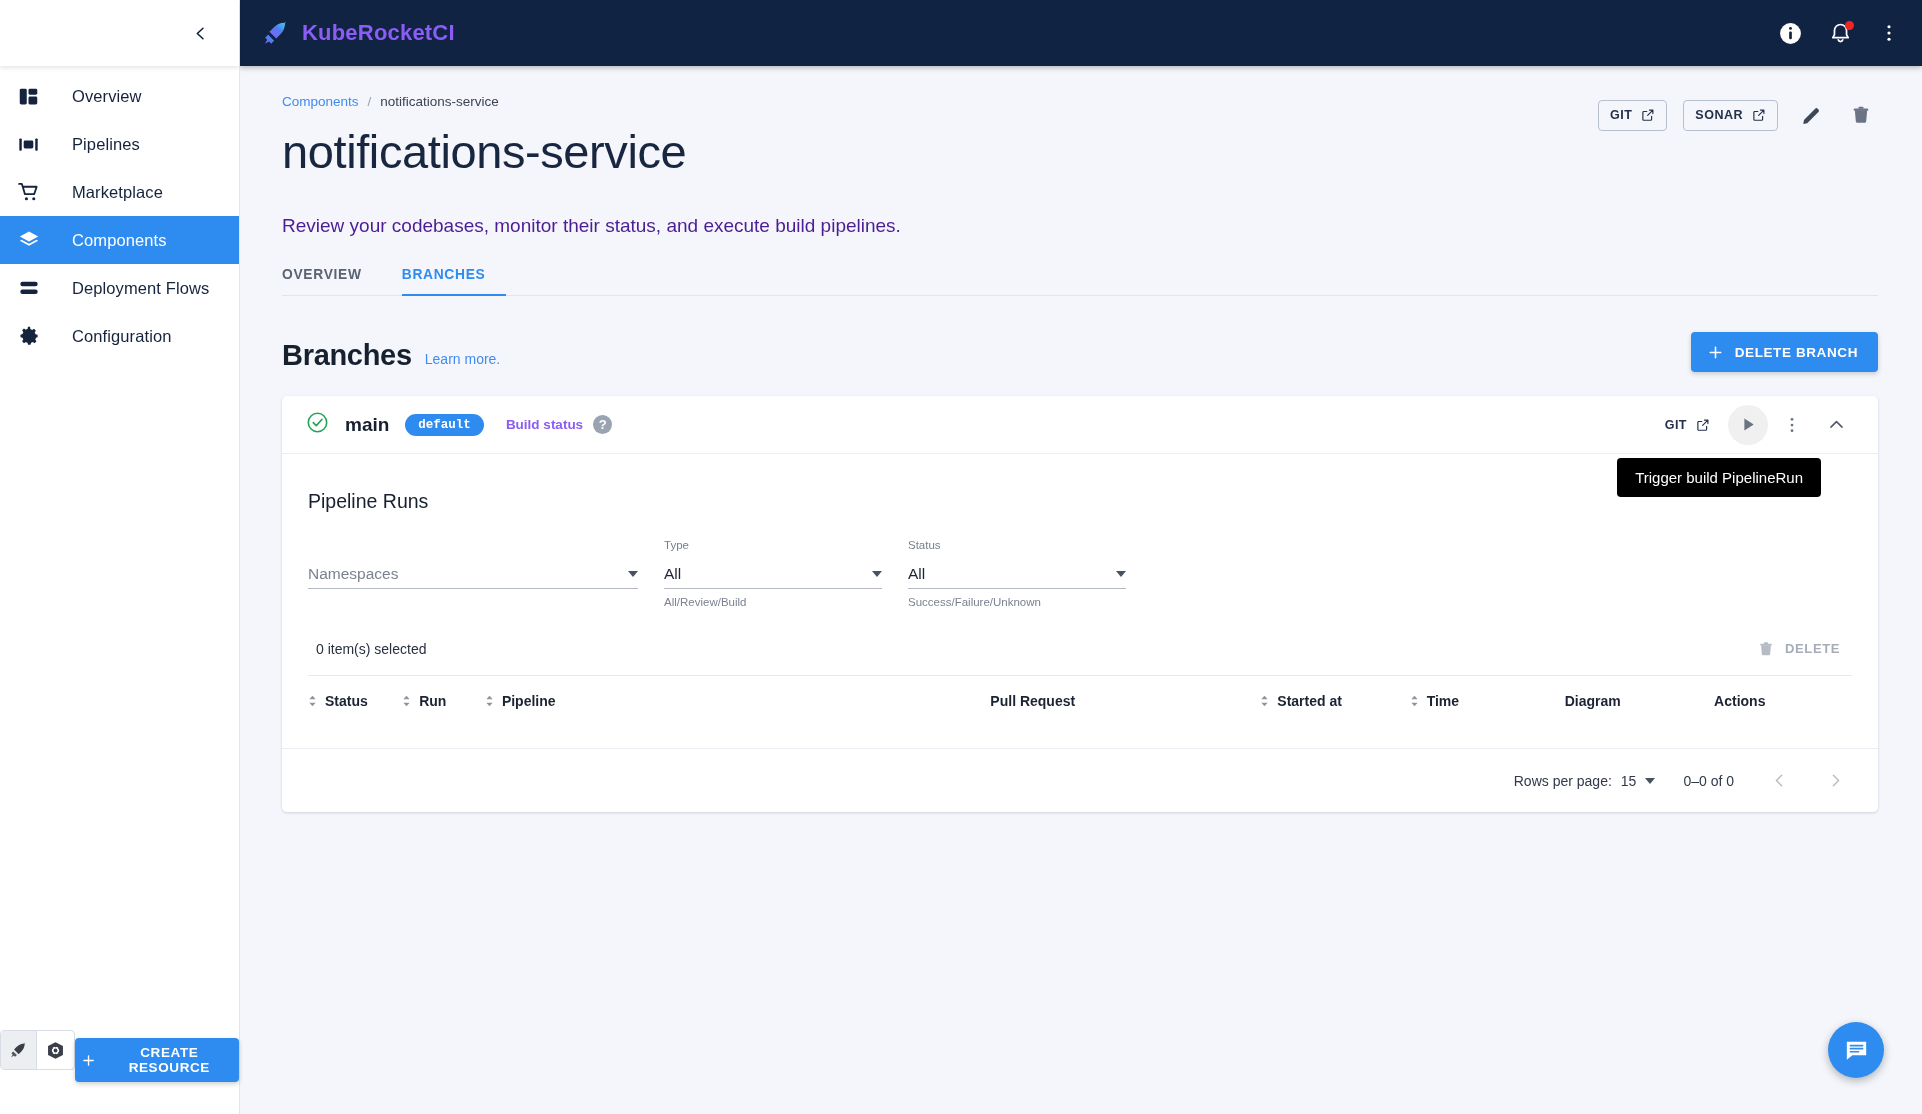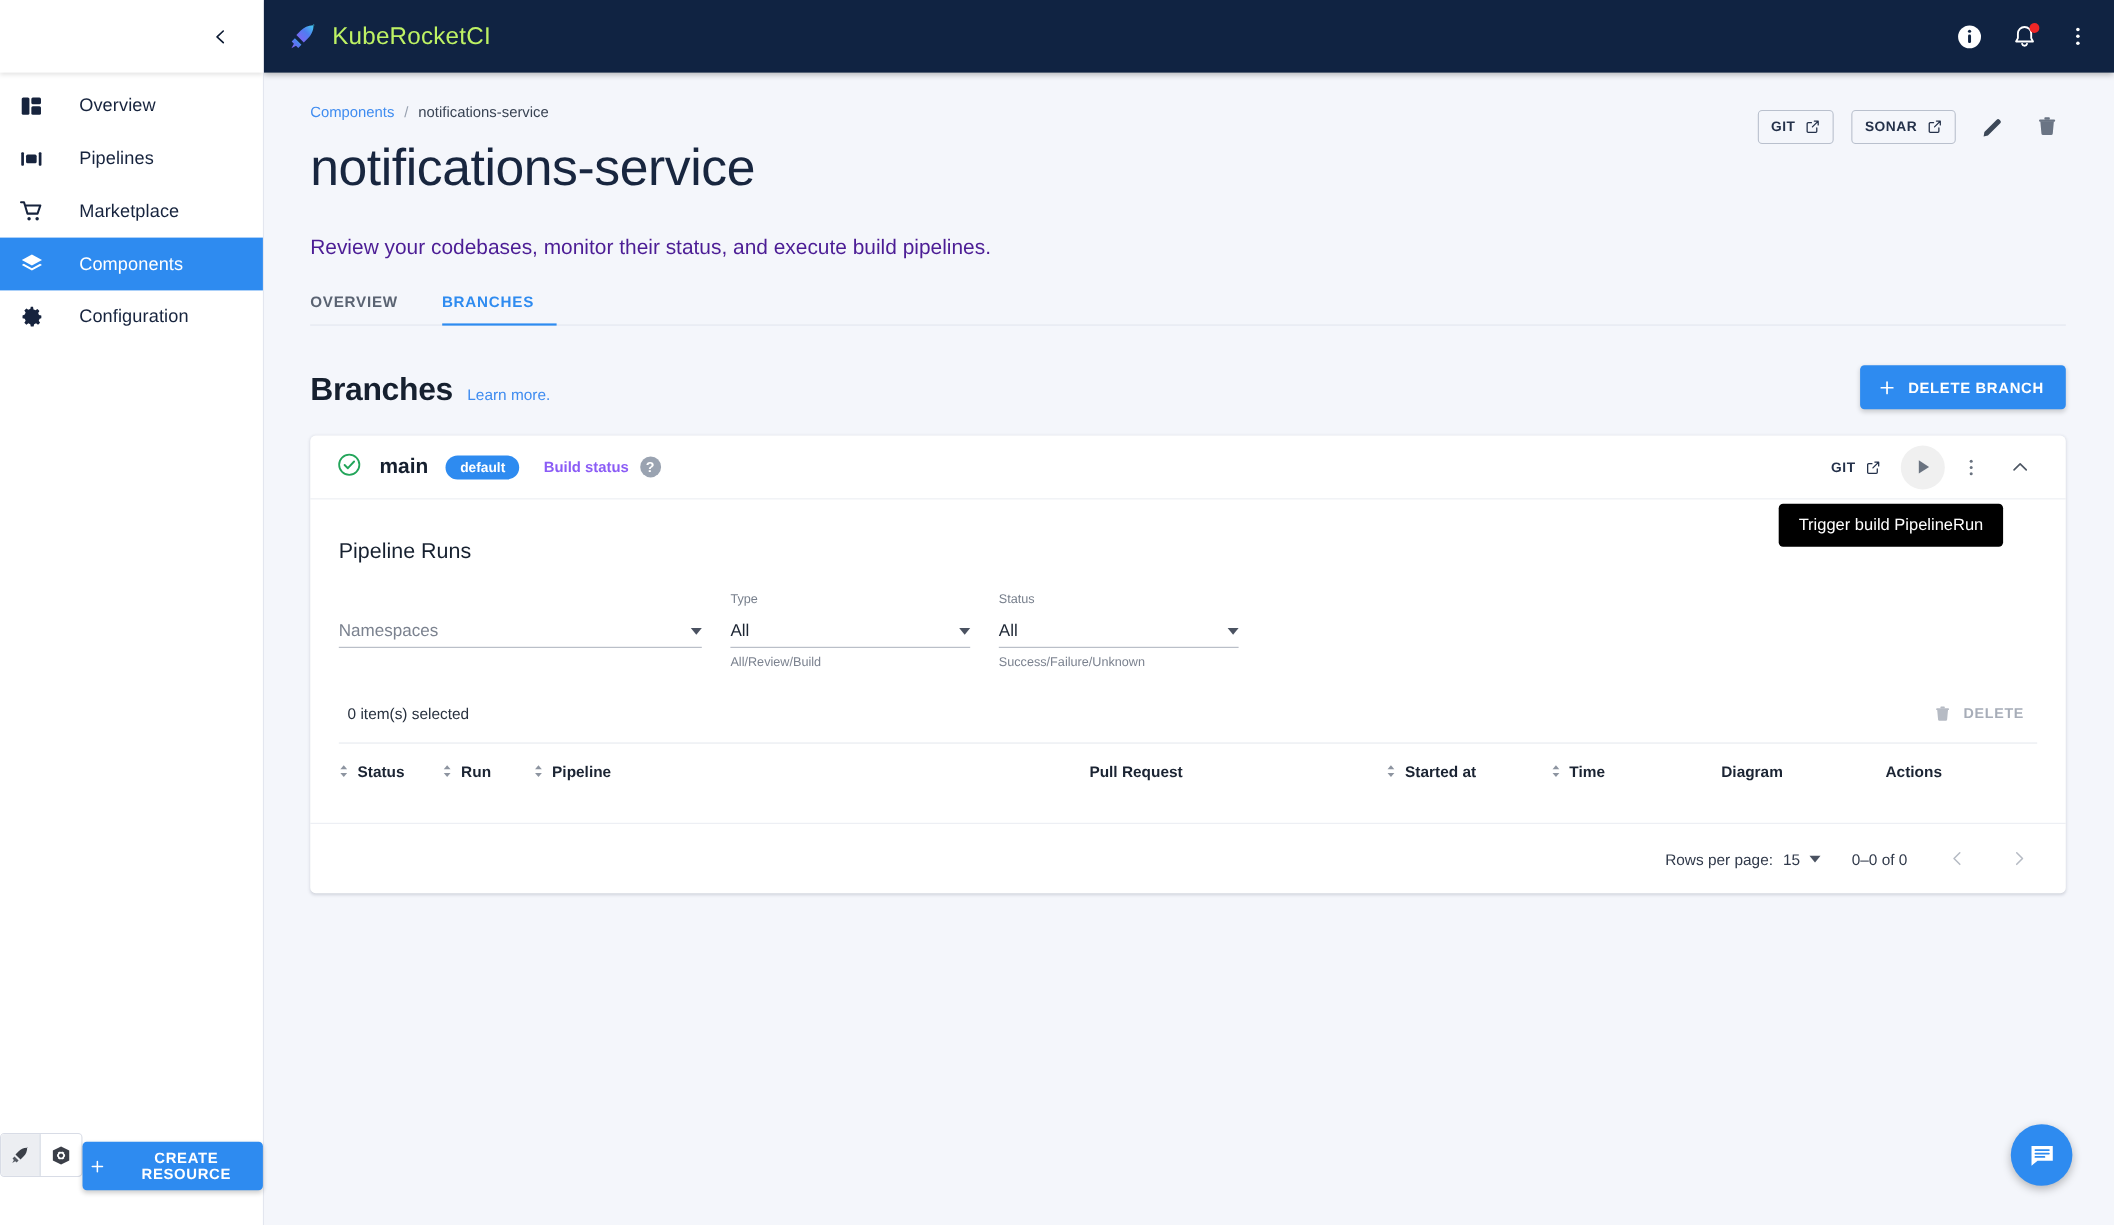--- a/index.html
+++ b/index.html
@@ -121,23 +121,23 @@
     padding: 0 22px 0 22px;
     z-index: 20;
     box-shadow: 0 2px 5px rgba(0,0,0,0.25);
   }
   .brand {
     display: flex;
     align-items: center;
     gap: 13px;
   }
   .brand-name {
-    color: #bef264;
+    color: #8b5cf6;
     font-size: 22px;
-    font-weight: 400;
+    font-weight: 700;
     letter-spacing: .2px;
     text-align: right;
   }
   .topbar-actions {
     margin-left: auto;
     display: flex;
     align-items: center;
     gap: 26px;
   }
   .tb-icon { cursor: pointer; position: relative; display:flex; align-items:center; }
@@ -301,20 +301,21 @@
     margin-left: 16px;
   }
   .badge-default {
     margin-left: 16px;
     background: #2e8bf0;
     color: #fff;
     font-size: 12.5px;
     font-weight: 700;
     border-radius: 11px;
     padding: 4px 13px;
+    font-family: Liberation Mono, monospace;
   }
   .build-status-label {
     margin-left: 22px;
     font-size: 13.5px;
     color: #8b5cf6;
     font-weight: bold;
   }
   .qmark {
     margin-left: 10px;
     width: 19px; height: 19px;
@@ -556,20 +557,29 @@
       <div class="nav-item active">
         <span class="nav-ico">
           <svg width="22" height="22" viewBox="0 0 24 24">
               <path d="M12 2.6 22 8.1 12 13.6 2 8.1z"></path>
               <path d="M12 16.2 3.9 11.8 2 12.9 12 18.4 22 12.9 20.1 11.8z"></path>
             </svg>
         </span>
         <span class="nav-label">Components</span>
       </div>
 
+      <div class="nav-item">
+        <span class="nav-ico">
+          <svg width="22" height="22" viewBox="0 0 24 24">
+              <rect x="2.5" y="5.2" width="19" height="5" rx="2.5"></rect>
+              <rect x="2.5" y="13.6" width="19" height="5" rx="2.5"></rect>
+            </svg>
+        </span>
+        <span class="nav-label">Deployment Flows</span>
+      </div>
 
       <div class="nav-item">
         <span class="nav-ico">
           <svg width="22" height="22" viewBox="0 0 24 24">
               <path d="M12 8.2a3.8 3.8 0 1 0 0 7.6 3.8 3.8 0 0 0 0-7.6zm9.3 5.2.1-1.4-.1-1.4-2.3-.5a7.2 7.2 0 0 0-.8-1.9l1.3-2-2-2-2 1.3a7.2 7.2 0 0 0-1.9-.8L13.1 2h-2.2l-.5 2.3c-.7.2-1.3.5-1.9.8l-2-1.3-2 2 1.3 2c-.3.6-.6 1.2-.8 1.9L2.7 10.6v2.8l2.3.5c.2.7.5 1.3.8 1.9l-1.3 2 2 2 2-1.3c.6.3 1.2.6 1.9.8l.5 2.3h2.8l.5-2.3c.7-.2 1.3-.5 1.9-.8l2 1.3 2-2-1.3-2c.3-.6.6-1.2.8-1.9z"></path>
             </svg>
         </span>
         <span class="nav-label">Configuration</span>
       </div>
     </div>

